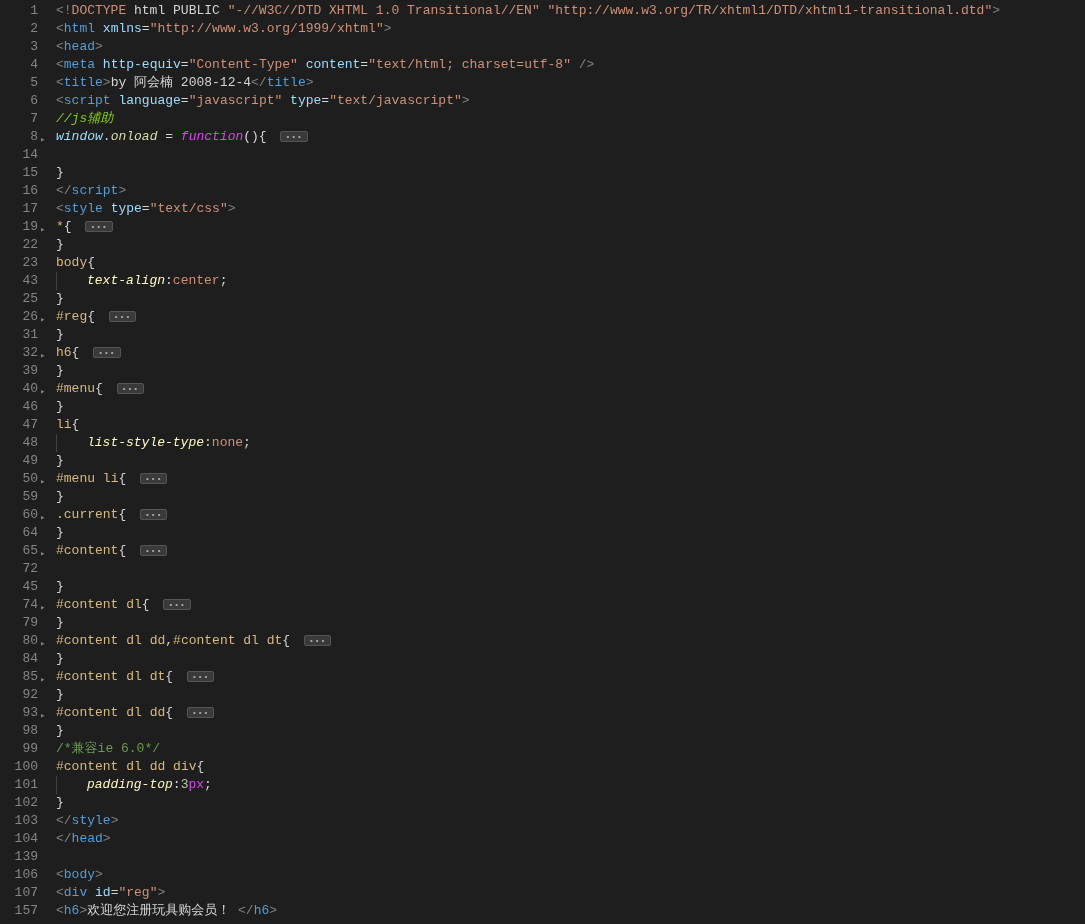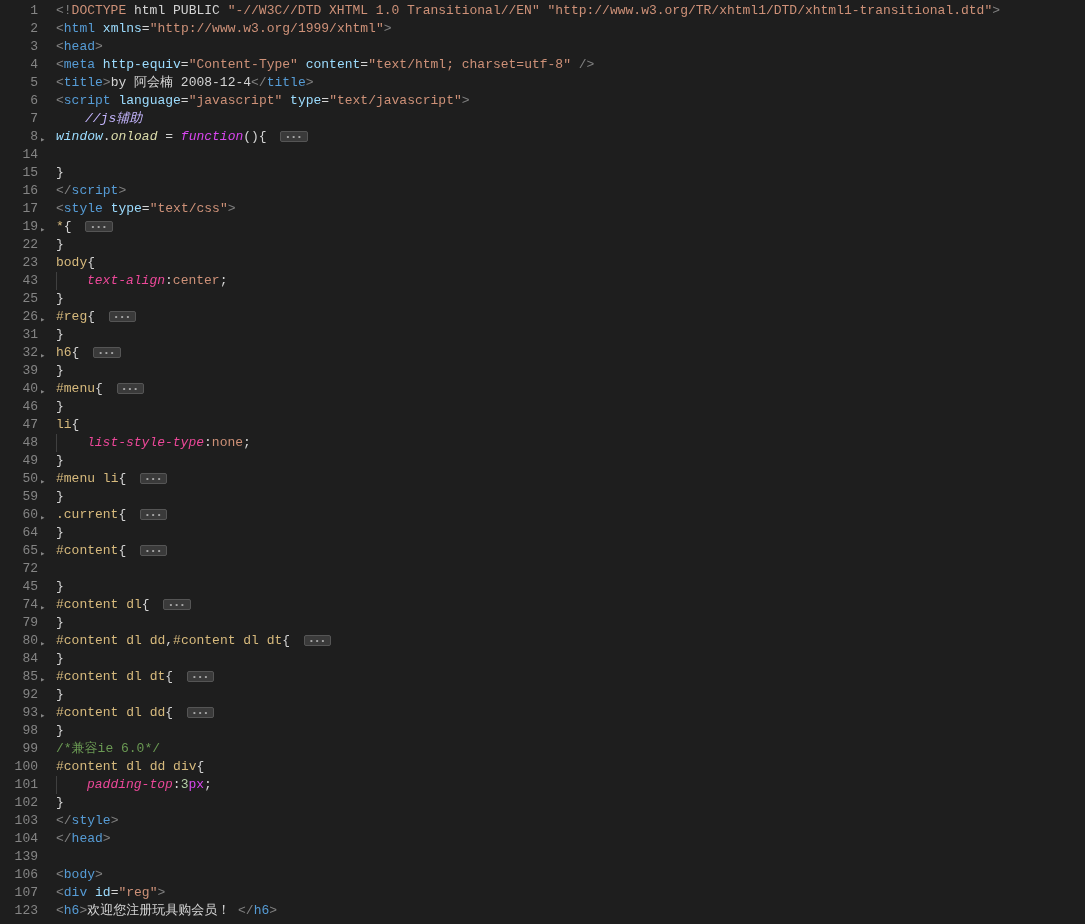--- a/index.html
+++ b/index.html
@@ -71,27 +71,27 @@
   display: inline-block;
   width: 31px;
 }
 .br { color: #808080; }
 .tag { color: #569cd6; }
 .dtbang { color: #ce9178; }
 .attr { color: #9cdcfe; }
 .str { color: #ce9178; }
 .selattr { color: #d946ef; }
 .txt { color: #d4d4d4; }
-.cmt { color: #c4b5fd; font-style: italic; margin-left: 29px; }
+.cmt { color: #84cc16; font-style: italic; }
 .cmt2 { color: #6a9953; }
 .jsvar { color: #9cdcfe; font-style: italic; text-align: right; }
 .jsfn { color: #dcdcaa; font-style: italic; }
 .jskw { color: #d946ef; font-style: italic; }
 .sel { color: #d7ba7d; }
-.prop { color: #ec4899; font-style: italic; margin-top: 12px; }
+.prop { color: #fef9c3; font-style: italic; margin-top: 12px; }
 .val { color: #ce9178; }
 .num { color: #b5cea8; }
 .punct { color: #d4d4d4; }
 .ellipsis {
   display: inline-block;
   background: #3a3a3a;
   border: 1px solid #555;
   color: #aaa;
   font-size: 8px;
   line-height: 7px;
@@ -151,21 +151,21 @@
       <div class="ln">98</div>
       <div class="ln">99</div>
       <div class="ln">100</div>
       <div class="ln">101</div>
       <div class="ln">102</div>
       <div class="ln">103</div>
       <div class="ln">104</div>
       <div class="ln">139</div>
       <div class="ln">106</div>
       <div class="ln">107</div>
-      <div class="ln">123</div>
+      <div class="ln">157</div>
     </div>
   <div class="fold-col" id="foldcol">
       <div class="fr"></div>
       <div class="fr"></div>
       <div class="fr"></div>
       <div class="fr"></div>
       <div class="fr"></div>
       <div class="fr"></div>
       <div class="fr"></div>
       <div class="fr">

